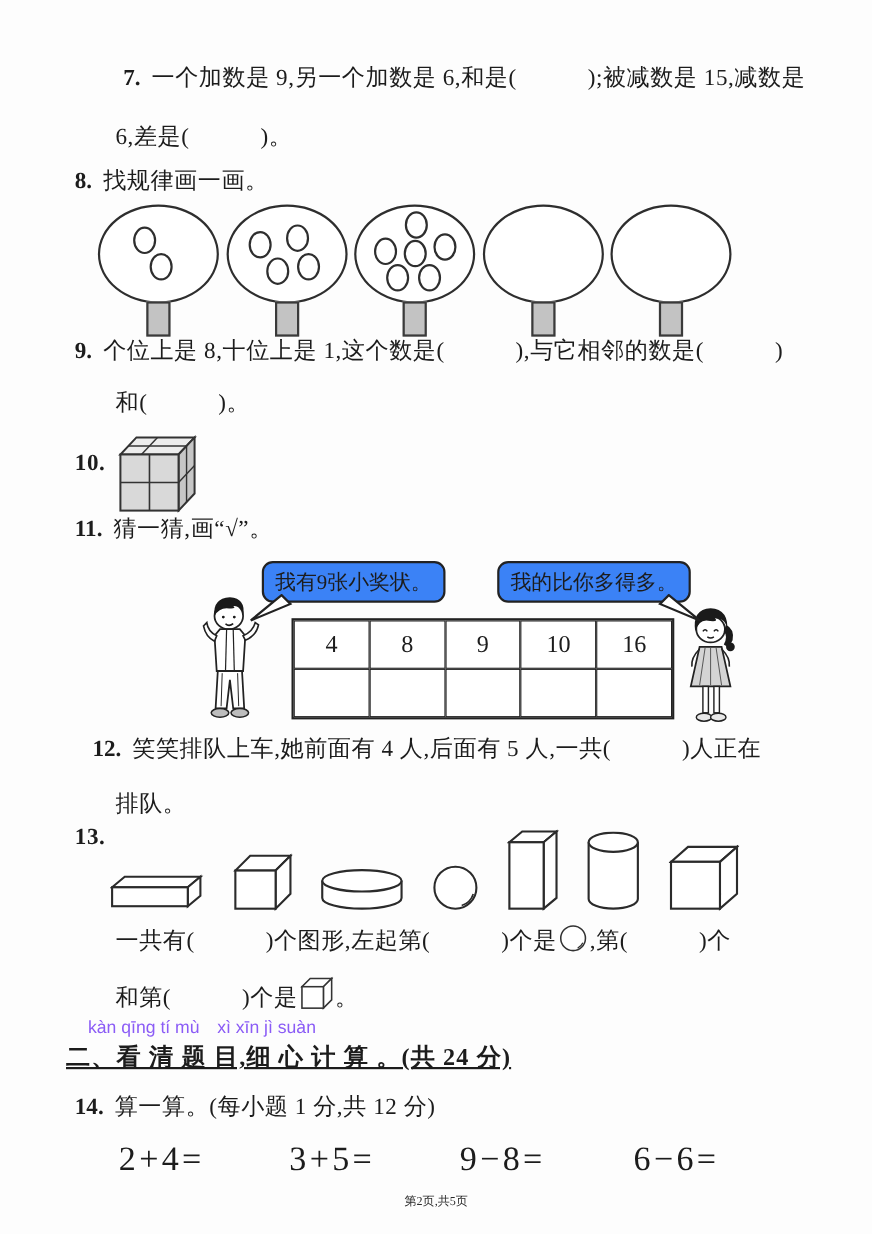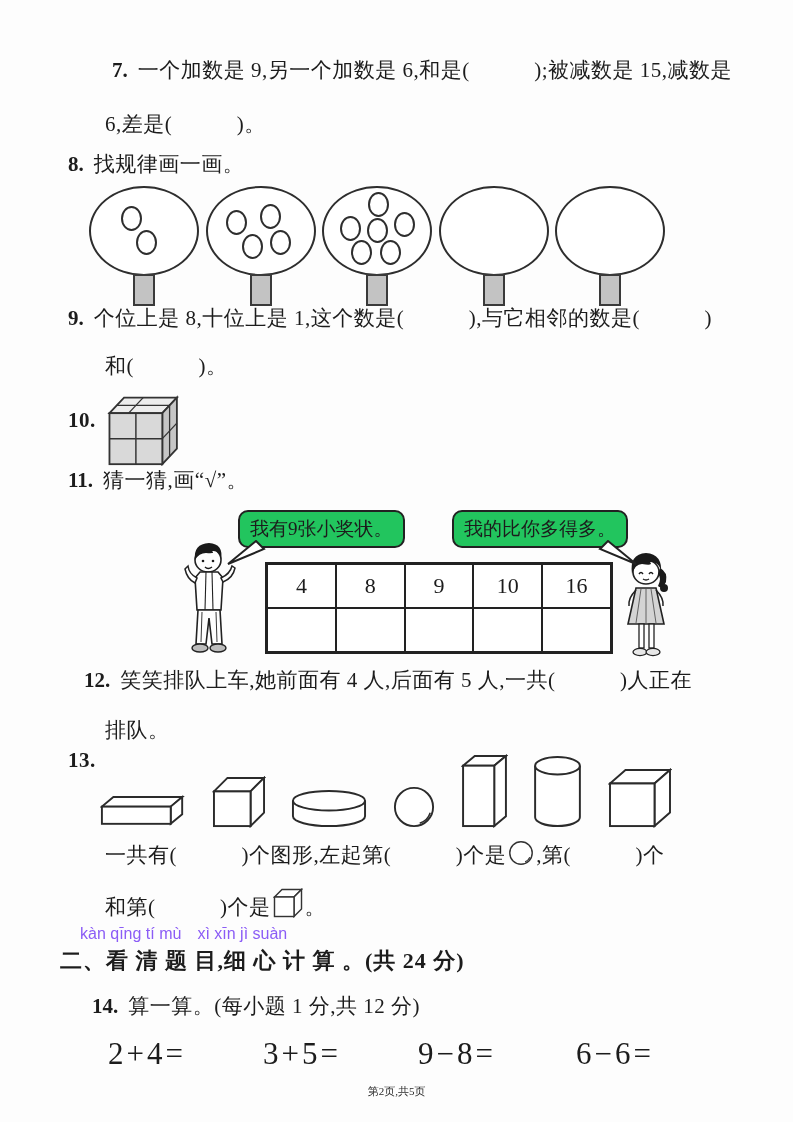--- a/index.html
+++ b/index.html
@@ -14,21 +14,21 @@
   .inline-icon{display:inline-block;vertical-align:-4px;margin:0 2px;}
 
   
   .trees{left:88px;top:186px;width:578px;height:120px;display:flex;justify-content:space-between;}
   .tree{position:relative;width:112px;height:120px;}
   .crown{position:absolute;left:1px;top:0;width:106px;height:86px;border:2px solid #2e2e2e;border-radius:50%;background:#fff;}
   .trunk{position:absolute;left:45px;top:88px;width:18px;height:28px;background:#c3c3c3;border:2px solid #3a3a3a;}
   .fruit{position:absolute;width:17px;height:21px;border:2px solid #2e2e2e;border-radius:50%;background:#fff;}
 
   
-  .bubble{position:absolute;border:2px solid #222;border-radius:10px;background:#22c55e;
+  .bubble{position:absolute;border:2px solid #222;border-radius:10px;background:#3b82f6;
     font-size:19px;padding:4px 10px;white-space:nowrap;z-index:2;}
   .tail{position:absolute;z-index:1;}
   .answer-table{position:absolute;left:265px;top:562px;width:344px;height:88px;
     display:grid;grid-template-columns:repeat(5,1fr);grid-template-rows:1fr 1fr;
     border:2px solid #222;background:#fff;}
   .answer-cell{border:1px solid #222;display:flex;align-items:center;justify-content:center;
     font-size:22px;}
 
   
   .shapes-row{left:100px;top:744px;width:572px;height:84px;display:flex;
@@ -229,23 +229,23 @@
           <circle cx="22" cy="22" r="19" fill="#fff" stroke="#333" stroke-width="2.4"></circle>
           <path d="M29,37 A16,16 0 0 0 37,29" fill="none" stroke="#333" stroke-width="2"></path>
         </svg></span><span>,第(　　　)个</span></div>
   <div class="abs qline" style="left:105px;top:888px;"><span>和第(　　　)个是</span><span class="inline-icon"><svg width="30" height="30" viewBox="0 0 40 40">
           <polygon points="2,12 28,12 38,2 12,2" fill="#fff" stroke="#333" stroke-width="1.9"></polygon>
           <polygon points="28,12 38,2 38,28 28,38" fill="#fff" stroke="#333" stroke-width="1.9"></polygon>
           <rect x="2" y="12" width="26" height="26" fill="#fff" stroke="#333" stroke-width="1.9"></rect>
         </svg></span><span>。</span></div>
 
   <div class="abs pinyin" style="left:80px;top:924px;">kàn qīng tí mù　xì xīn jì suàn</div>
-  <div class="abs section-title" style="left:60px;top:946px;">二、看 清 题 目,细 心 计 算 。(共 24 分)</div>
-
-  <div class="abs qline" style="left:68px;top:992px;margin-left:24px;"><span class="qnum">14.</span><span>算一算。(每小题 1 分,共 12 分)</span></div>
+  <div class="abs section-title" style="left:60px;top:946px;text-decoration:underline;">二、看 清 题 目,细 心 计 算 。(共 24 分)</div>
+
+  <div class="abs qline" style="left:68px;top:992px;"><span class="qnum">14.</span><span>算一算。(每小题 1 分,共 12 分)</span></div>
   <div>
       <div class="problem" style="left: 108px; top: 1036px;">2+4=</div>
       <div class="problem" style="left: 263px; top: 1036px;">3+5=</div>
       <div class="problem" style="left: 418px; top: 1036px;">9−8=</div>
       <div class="problem" style="left: 576px; top: 1036px;">6−6=</div>
     </div>
 
   <div class="abs footer">第2页,共5页</div>
 
 </div>

